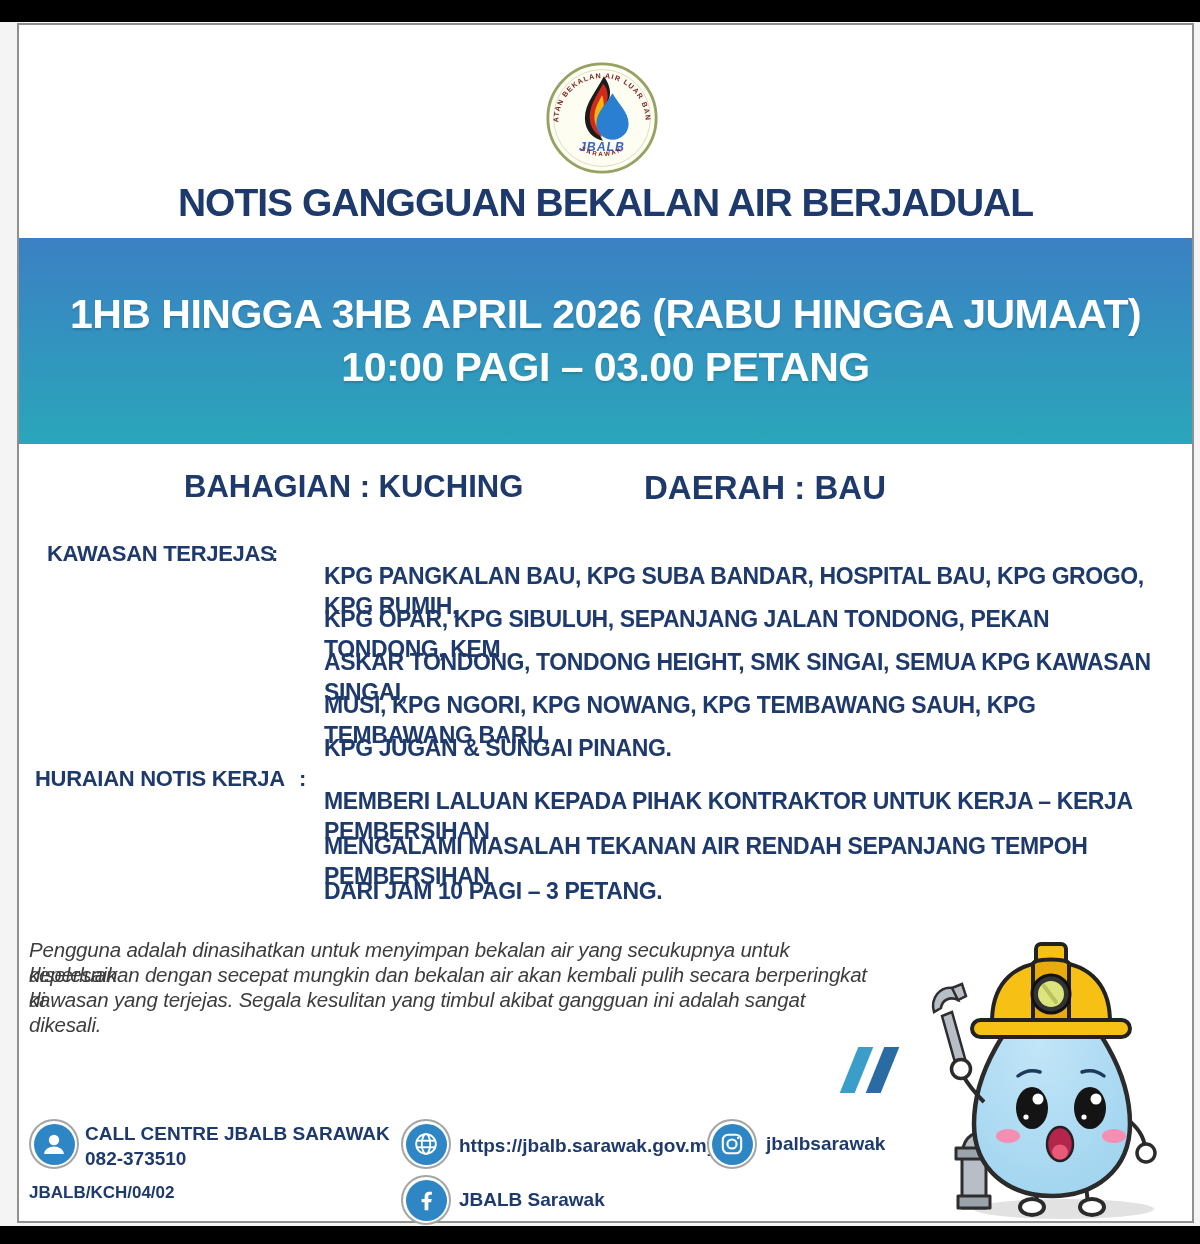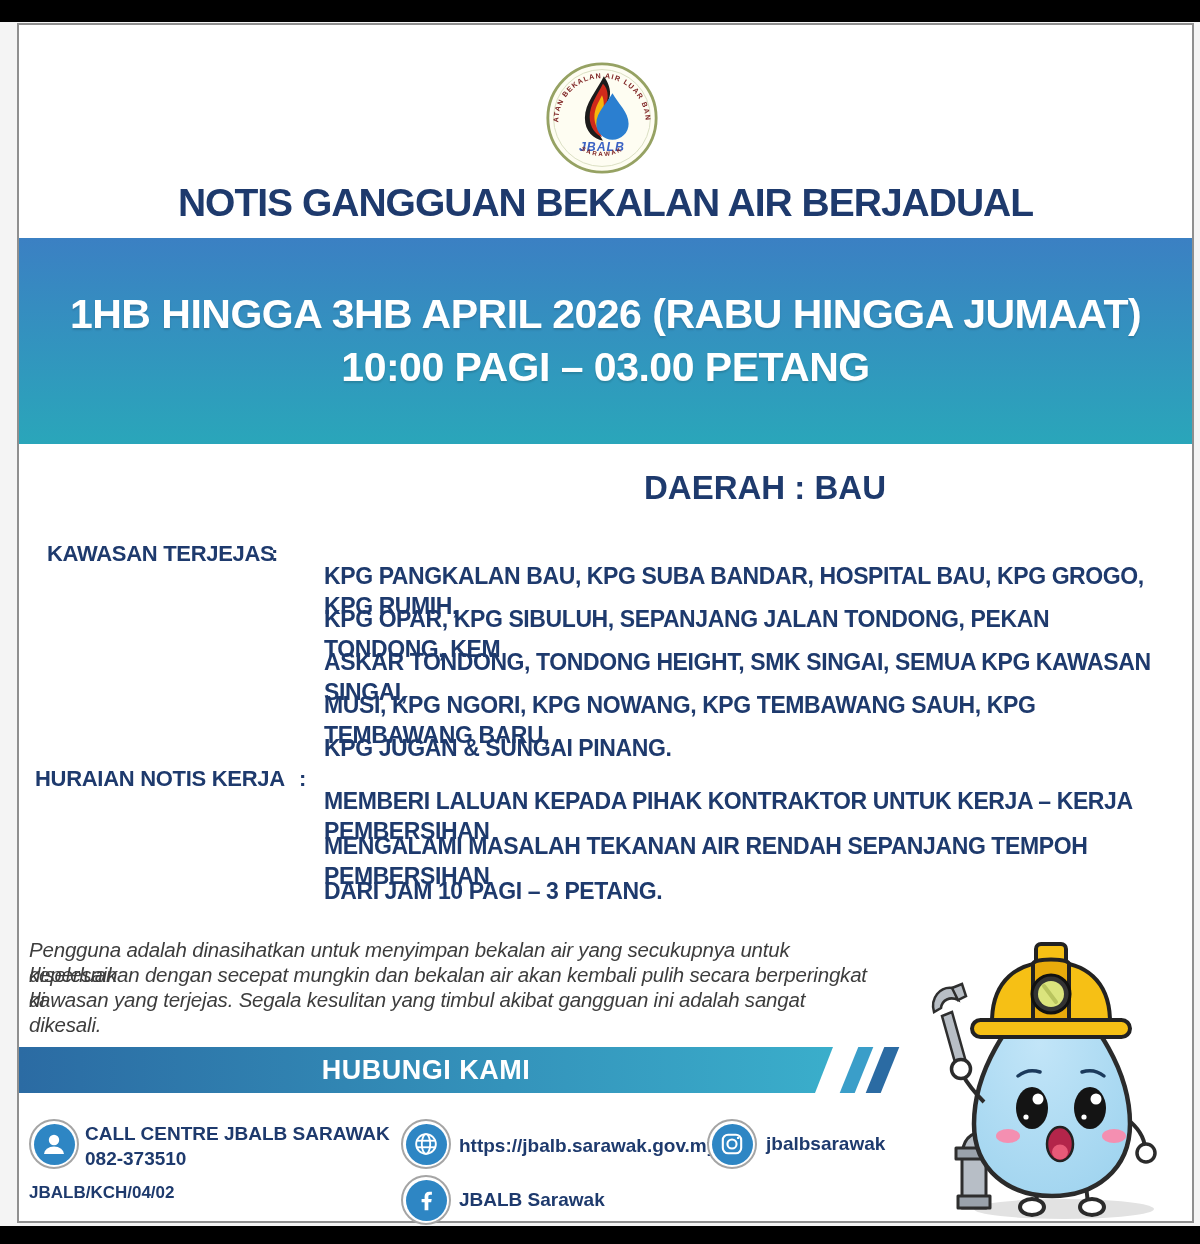--- a/index.html
+++ b/index.html
@@ -92,20 +92,21 @@
     </svg>
 
     <div class="title">NOTIS GANGGUAN BEKALAN AIR BERJADUAL</div>
 
     <div class="banner">
       <div class="b-line">1HB HINGGA 3HB APRIL 2026 (RABU HINGGA JUMAAT)</div>
       <div class="b-line">10:00 PAGI – 03.00 PETANG</div>
     </div>
 
     <div class="region">
+      <span class="bahagian">BAHAGIAN : KUCHING</span>
       <span class="daerah">DAERAH : BAU</span>
     </div>
 
     <div class="sec-label" style="left:28px;top:516px;">KAWASAN TERJEJAS</div>
     <div class="sec-colon" style="left:252px;top:516px;">:</div>
     <div class="sec-lines kawasan-lines" style="top:513px;">
         <div class="line">KPG PANGKALAN BAU, KPG SUBA BANDAR, HOSPITAL BAU, KPG GROGO, KPG RUMIH,</div>
         <div class="line">KPG OPAR, KPG SIBULUH, SEPANJANG JALAN TONDONG, PEKAN TONDONG, KEM</div>
         <div class="line">ASKAR TONDONG, TONDONG HEIGHT, SMK SINGAI, SEMUA KPG KAWASAN SINGAI,</div>
         <div class="line">MUSI, KPG NGORI, KPG NOWANG, KPG TEMBAWANG SAUH, KPG TEMBAWANG BARU,</div>
@@ -119,23 +120,20 @@
         <div class="line">MENGALAMI MASALAH TEKANAN AIR RENDAH SEPANJANG TEMPOH PEMBERSIHAN</div>
         <div class="line">DARI JAM 10 PAGI – 3 PETANG.</div>
       </div>
 
     <div class="advisory">
         <div class="line">Pengguna adalah dinasihatkan untuk menyimpan bekalan air yang secukupnya untuk keperluan</div>
         <div class="line">diselesaikan dengan secepat mungkin dan bekalan air akan kembali pulih secara berperingkat di</div>
         <div class="line">kawasan yang terjejas. Segala kesulitan yang timbul akibat gangguan ini adalah sangat dikesali.</div>
       </div>
 
-    <div class="contact-bar">
-      <span>HUBUNGI KAMI</span>
-    </div>
     <div class="slash s1"></div>
     <div class="slash s2"></div>
 
     <div class="icon-ring" style="left:10px;top:1094px;">
       <div class="icon-disc">
         <svg width="32" height="32" viewBox="0 0 32 32">
           <circle cx="16" cy="12" r="5.2" fill="#fff"></circle>
           <path d="M6,26 a10,7.5 0 0 1 20,0 Z" fill="#fff"></path>
         </svg>
       </div>

